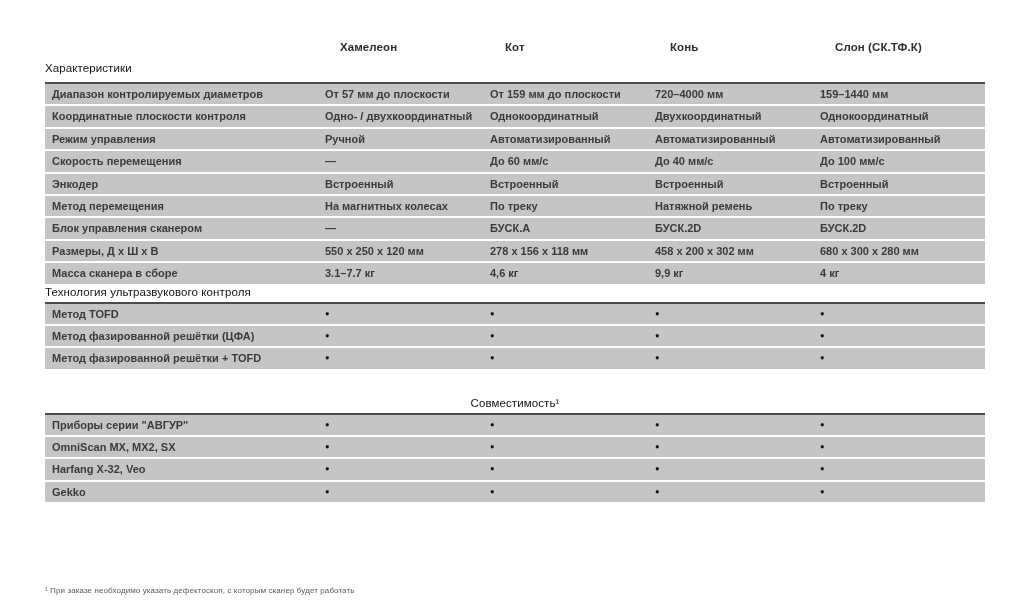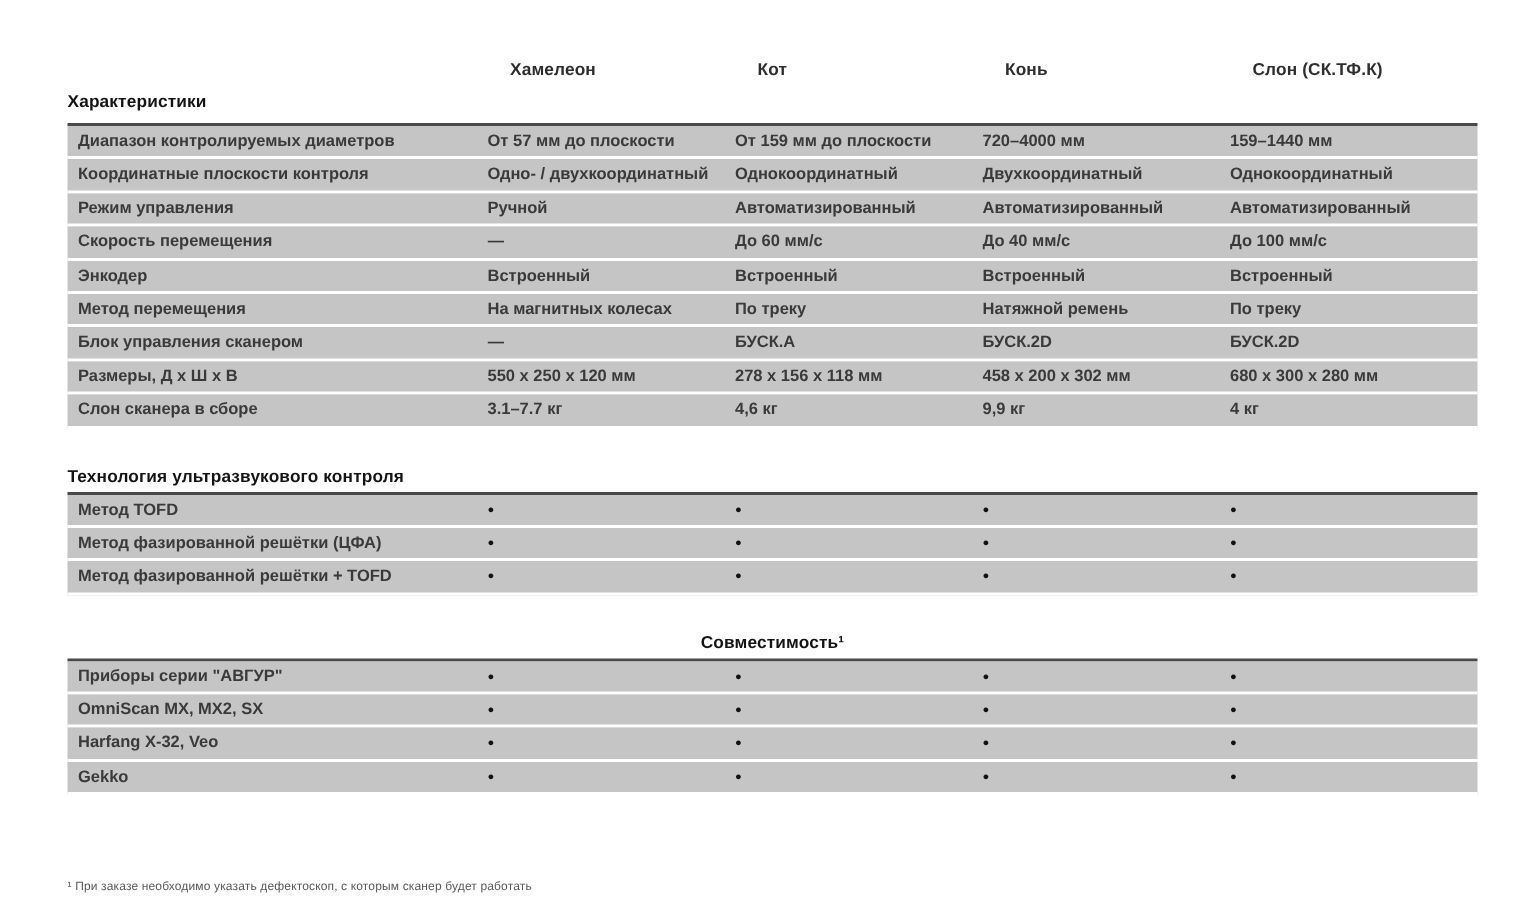--- a/index.html
+++ b/index.html
@@ -31,27 +31,27 @@
   .col-headers::before { content: ""; }
   .col-header {
     font-weight: bold;
     font-size: 11.5px;
     color: #2e2e2e;
     letter-spacing: 0.1px;
     white-space: nowrap;
   }
   .sections { position: absolute; top: 0; left: 0; width: 940px; }
   .section-title {
-    font-weight: bold;
+    font-weight: normal;
     font-size: 11.5px;
     color: #141414;
     letter-spacing: 0.1px;
   }
   .section-0 .section-title { margin-top: 62px; margin-bottom: 8px; }
-  .section-1 .section-title { margin-top: 26px; margin-bottom: 4px; }
+  .section-1 .section-title { margin-bottom: 4px; }
   .section-2 .section-title { margin-top: 26px; margin-bottom: 4px; text-align: center; }
   .table { border-top: 2px solid #4a4a4a; font-weight: bold; }
   .row {
     display: grid;
     grid-template-columns: 280px 165px 165px 165px 165px;
     height: 20.4px;
     background: #c5c5c5;
     border-bottom: 2px solid #ffffff;
   }
   .cell {
@@ -140,21 +140,21 @@
             <div class="cell value">БУСК.2D</div>
           </div>
           <div class="row">
             <div class="cell label">Размеры, Д х Ш х В</div>
             <div class="cell value">550 x 250 x 120 мм</div>
             <div class="cell value">278 x 156 x 118 мм</div>
             <div class="cell value">458 x 200 x 302 мм</div>
             <div class="cell value">680 x 300 x 280 мм</div>
           </div>
           <div class="row">
-            <div class="cell label">Слон сканера в сборе</div>
+            <div class="cell label">Масса сканера в сборе</div>
             <div class="cell value">3.1–7.7 кг</div>
             <div class="cell value">4,6 кг</div>
             <div class="cell value">9,9 кг</div>
             <div class="cell value">4 кг</div>
           </div>
         </div>
       </div>
       <div class="section section-1">
         <div class="section-title">Технология ультразвукового контроля</div>
         <div class="table">

